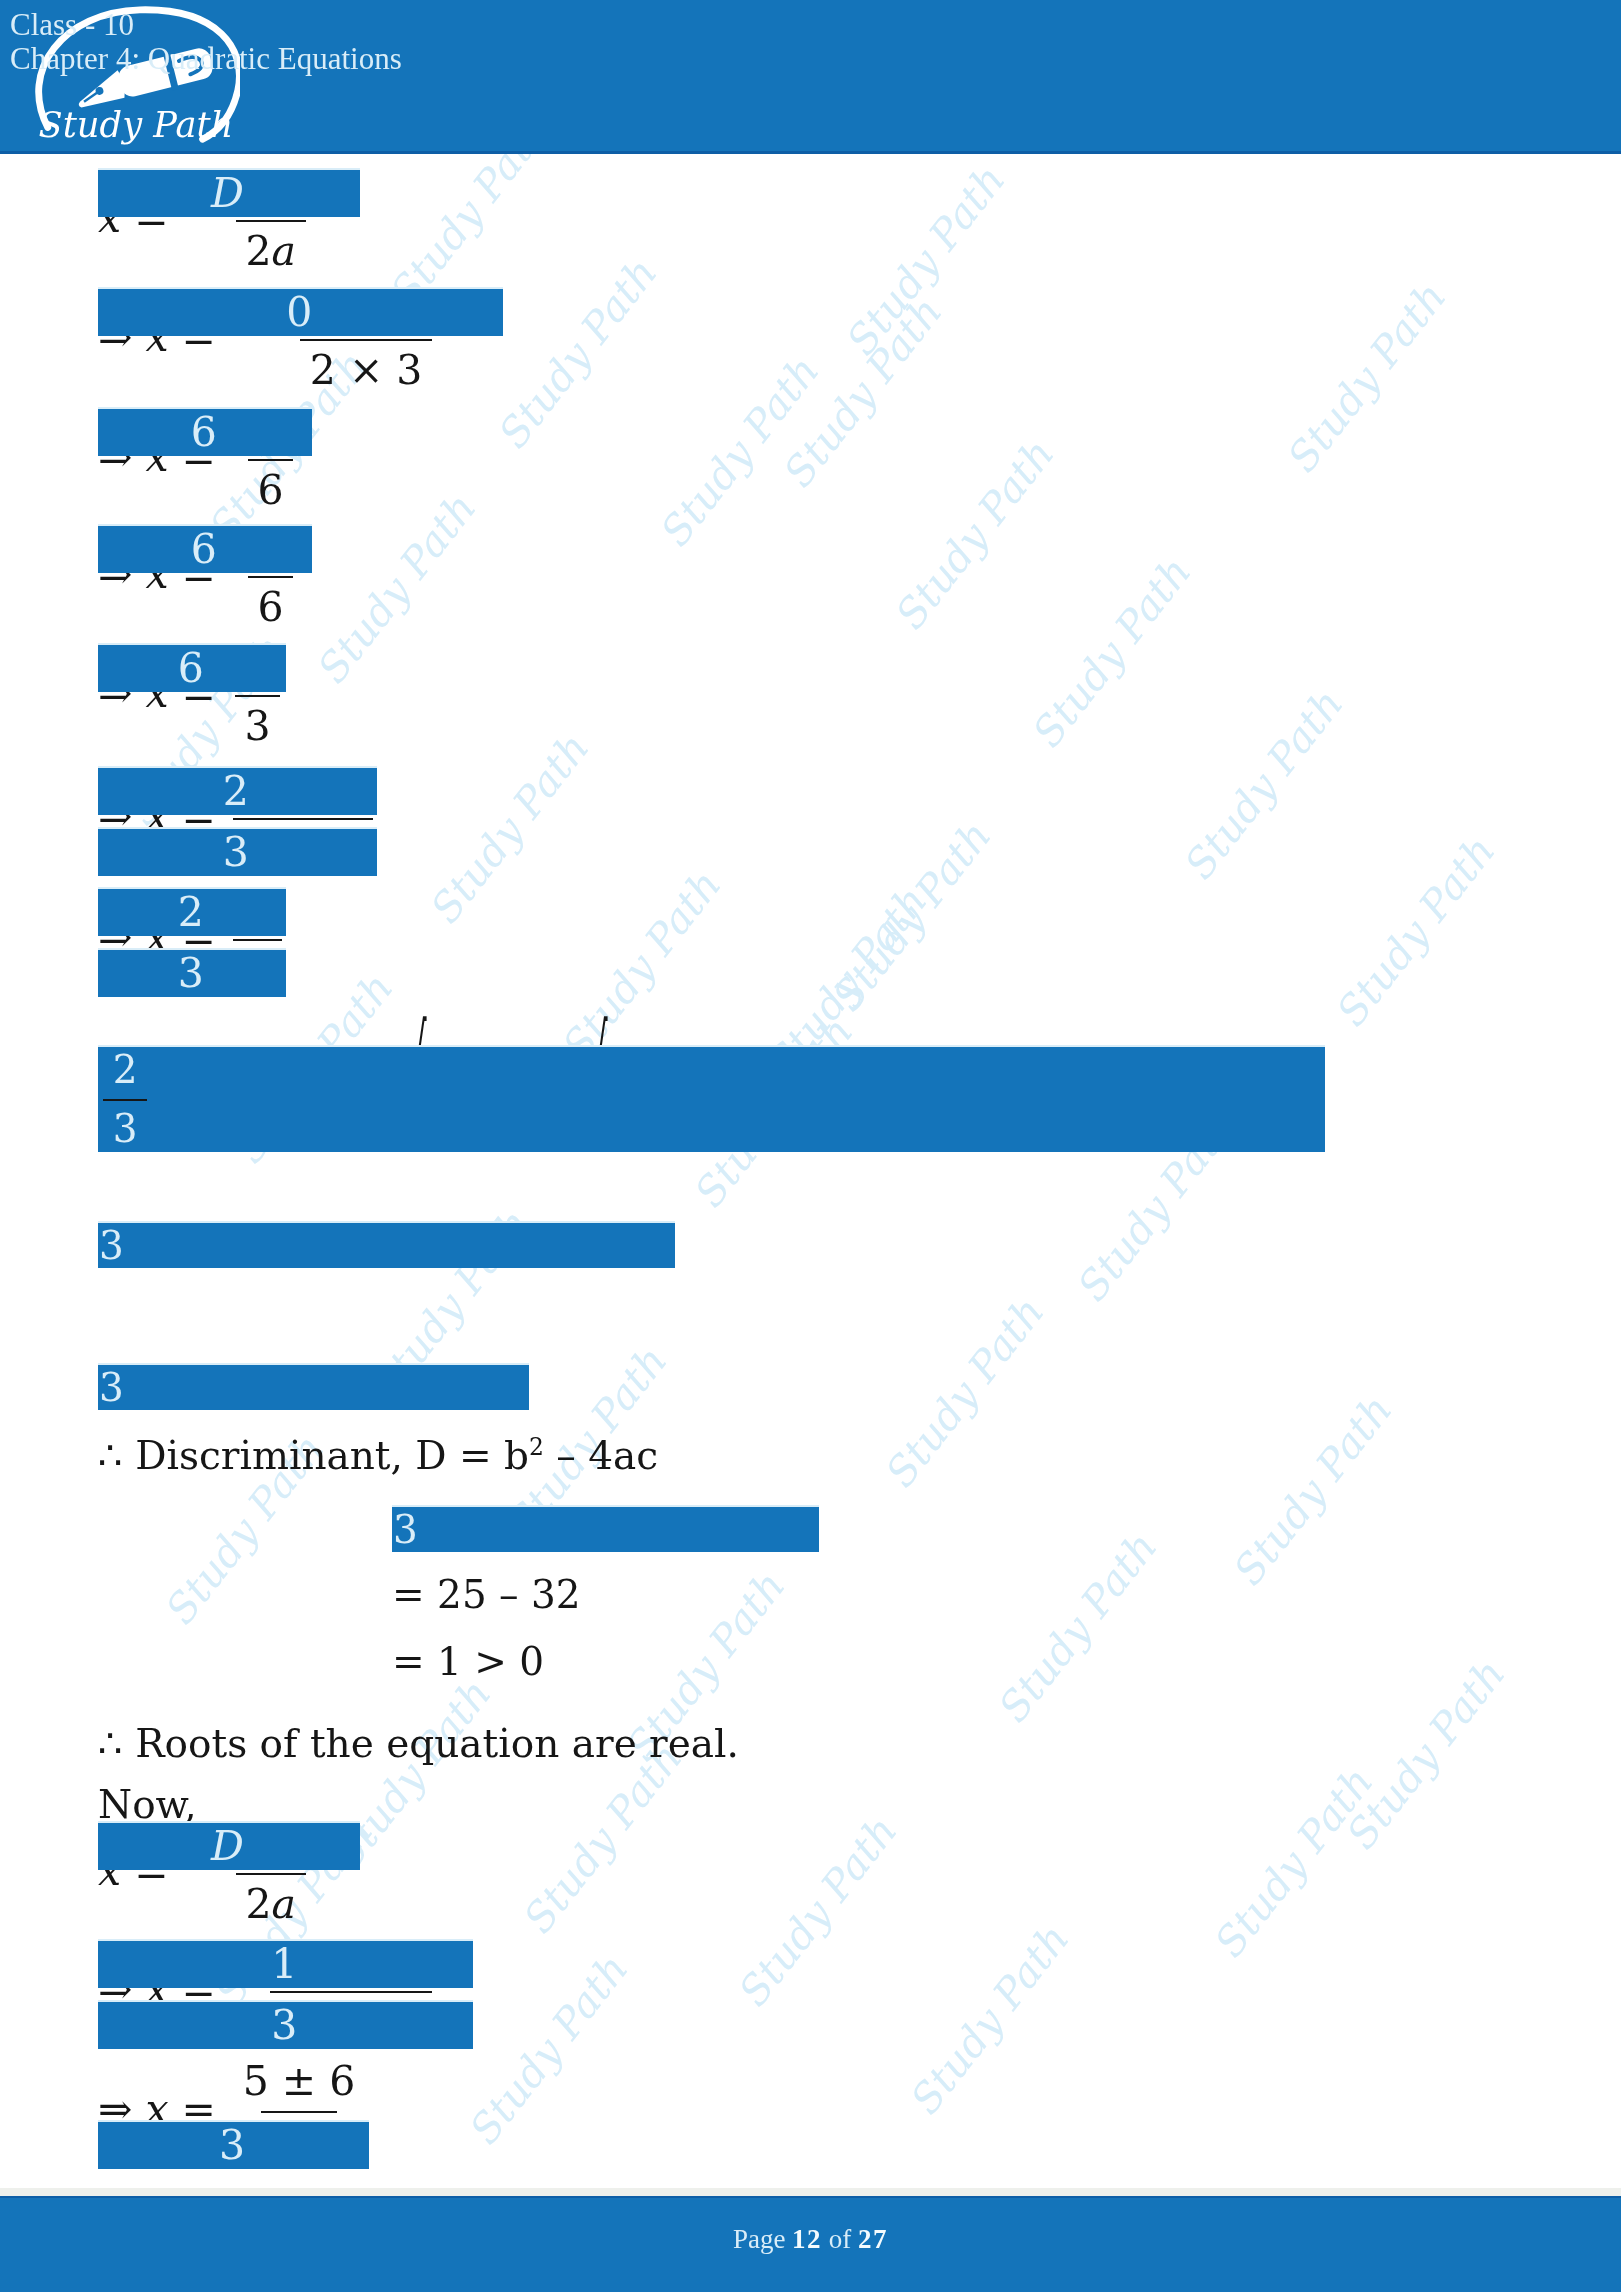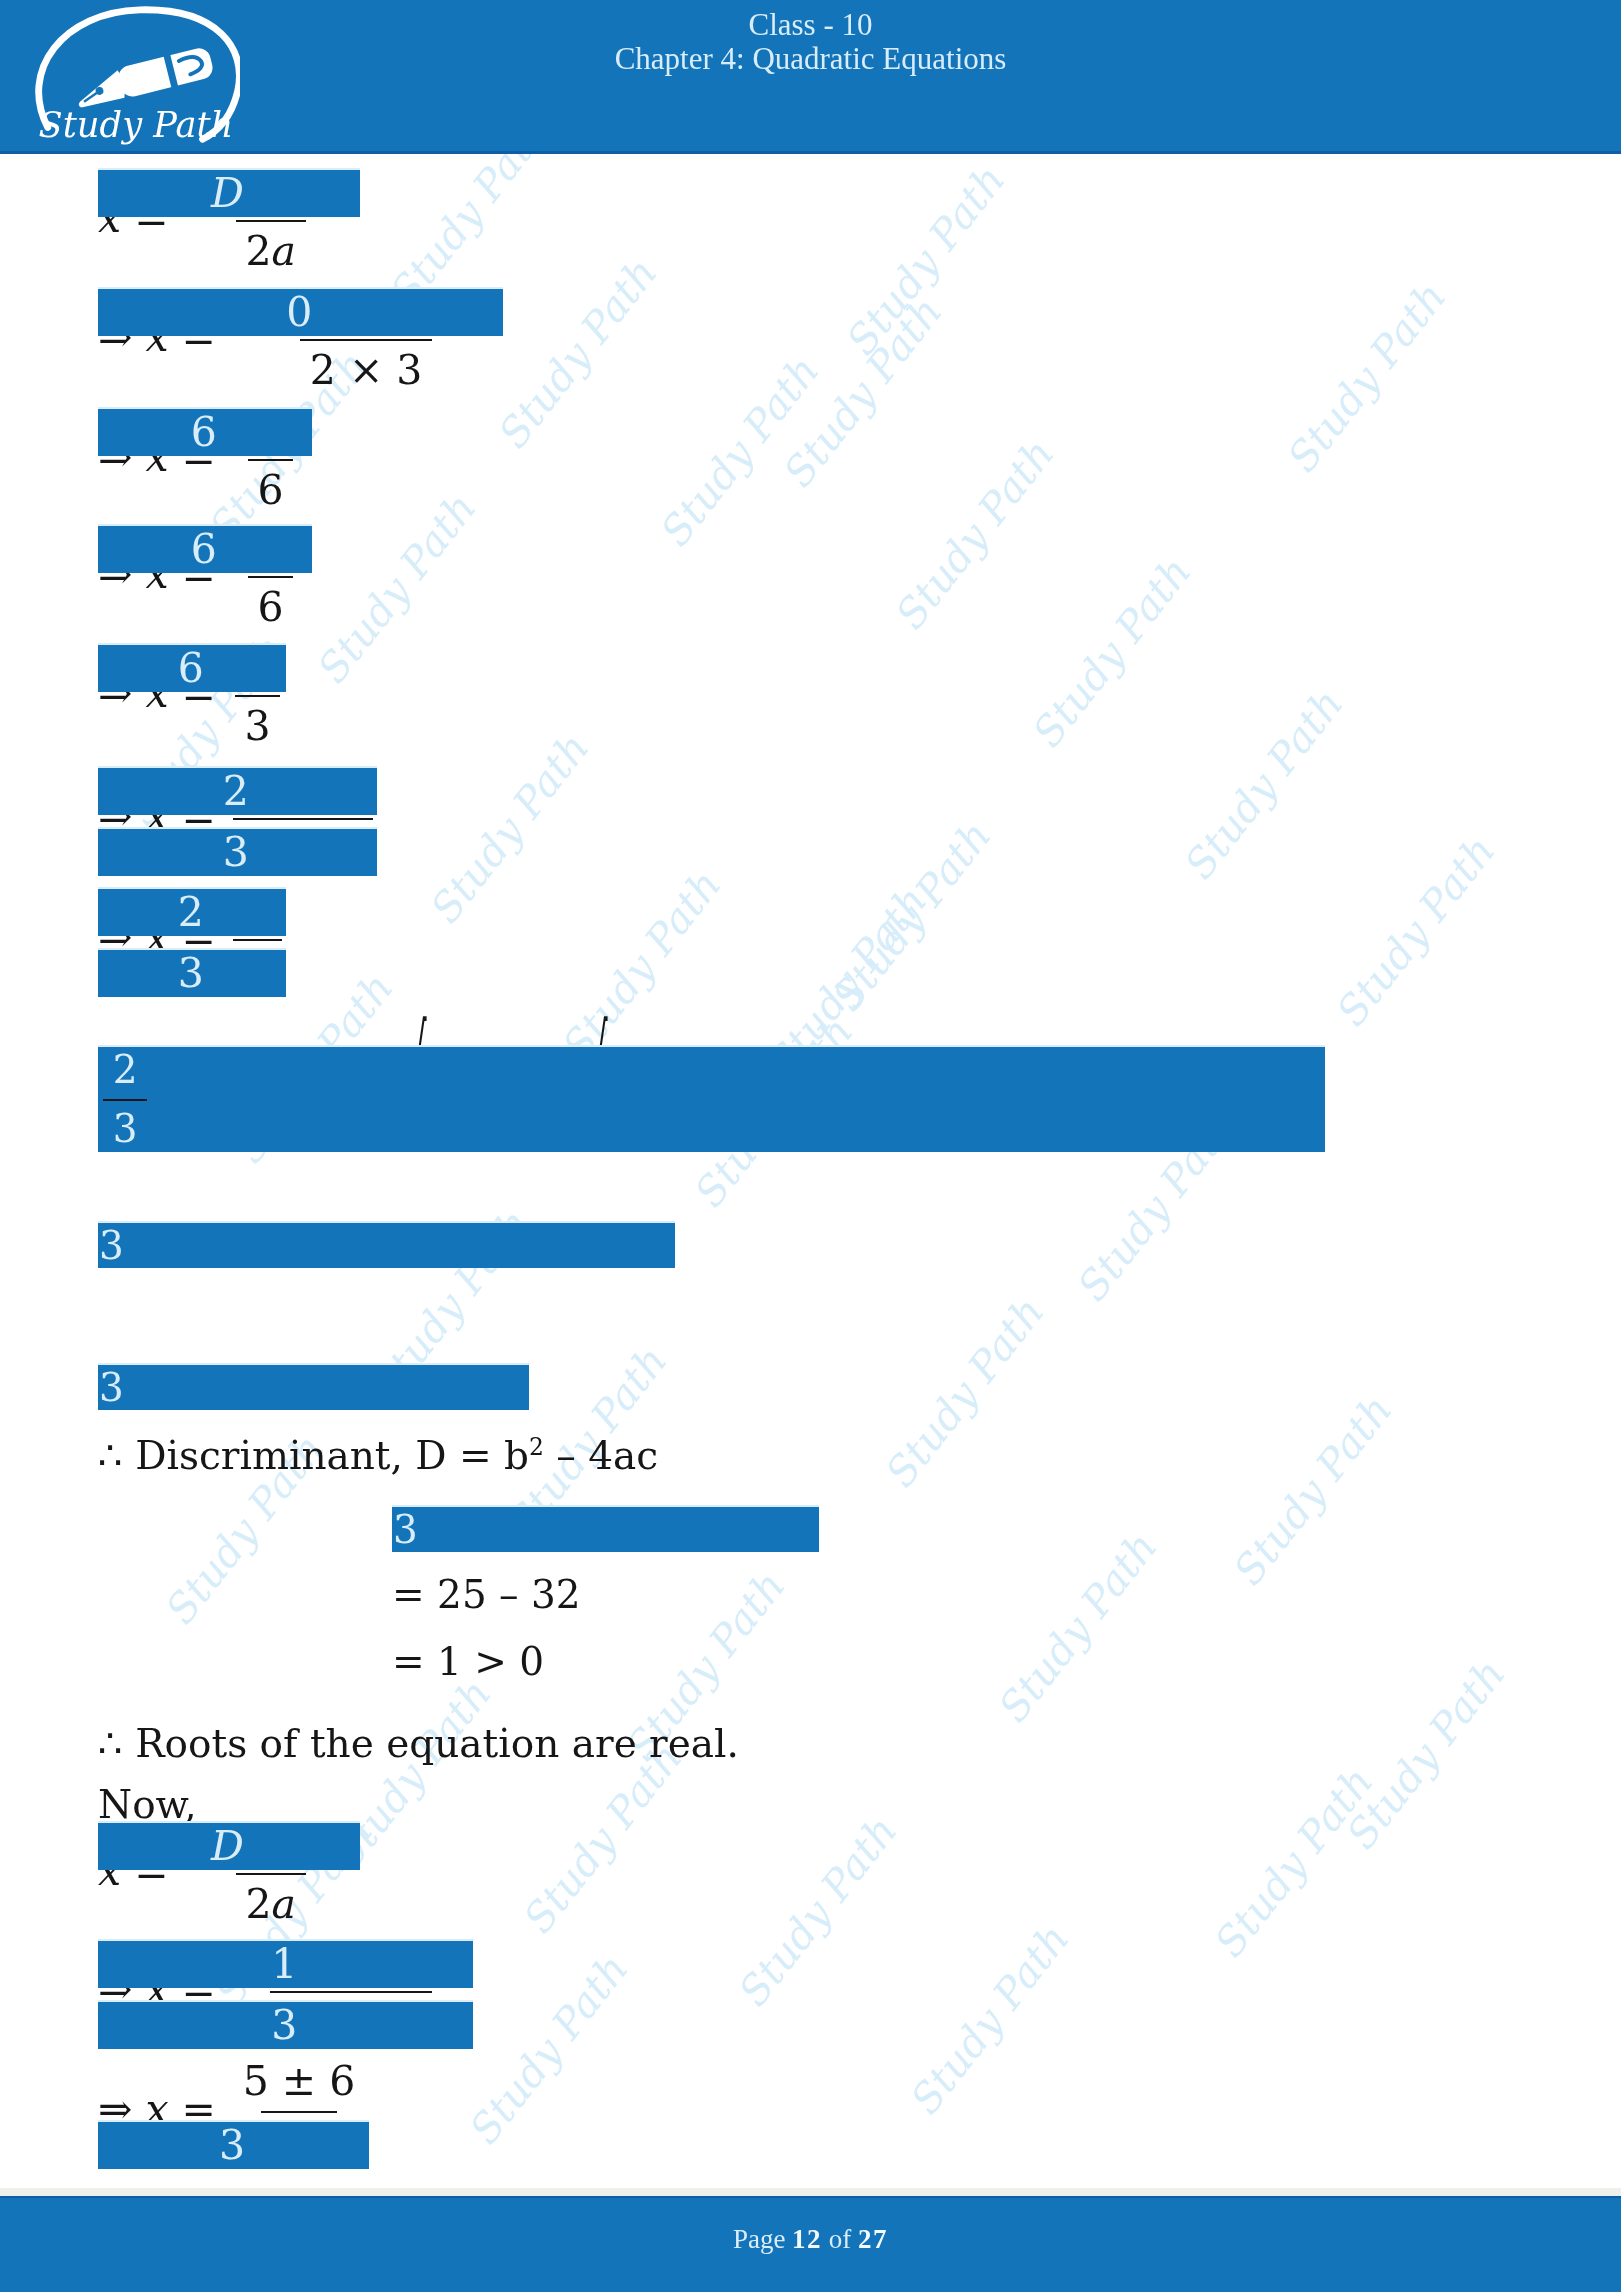--- a/index.html
+++ b/index.html
@@ -3,22 +3,22 @@
 <meta charset="utf-8">
 <style>
   html,body{margin:0;padding:0;}
   body{width:1621px;height:2293px;position:relative;background:#ffffff;overflow:hidden;
        font-family:"Liberation Serif",serif;}
   .page{position:absolute;inset:0;overflow:hidden;}
 
   
   .bar{position:absolute;left:0;right:0;background:#1474ba;color:#d9edf8;}
   .header{top:0;height:151px;border-bottom:3.9px solid #0d5ea6;}
-  .header-titles{position:absolute;top:7.8px;left:0;right:0;text-align:center;
-                 font-size:31px;line-height:33px;color:#d9edf8;}
+  .header-titles{position:absolute;top:7.8px;left:0;right:0;
+                 font-size:31px;line-height:33px;color:#d9edf8;padding-left:10px;}
   .header-titles div{margin:0 0 1px 0;}
   .footer{top:2196px;height:97px;border-top:2px solid #0d5ea6;}
   .pre-footer{position:absolute;top:2188px;left:0;right:0;height:7.8px;background:#eef0ec;}
   .footer-text{position:absolute;top:25.5px;left:0;right:0;text-align:center;font-size:27px;}
   .page-num{color:#f4fbfe;font-weight:bold;letter-spacing:1.5px;}
 
   
   .logo{position:absolute;left:25.5px;top:2px;}
 
   

